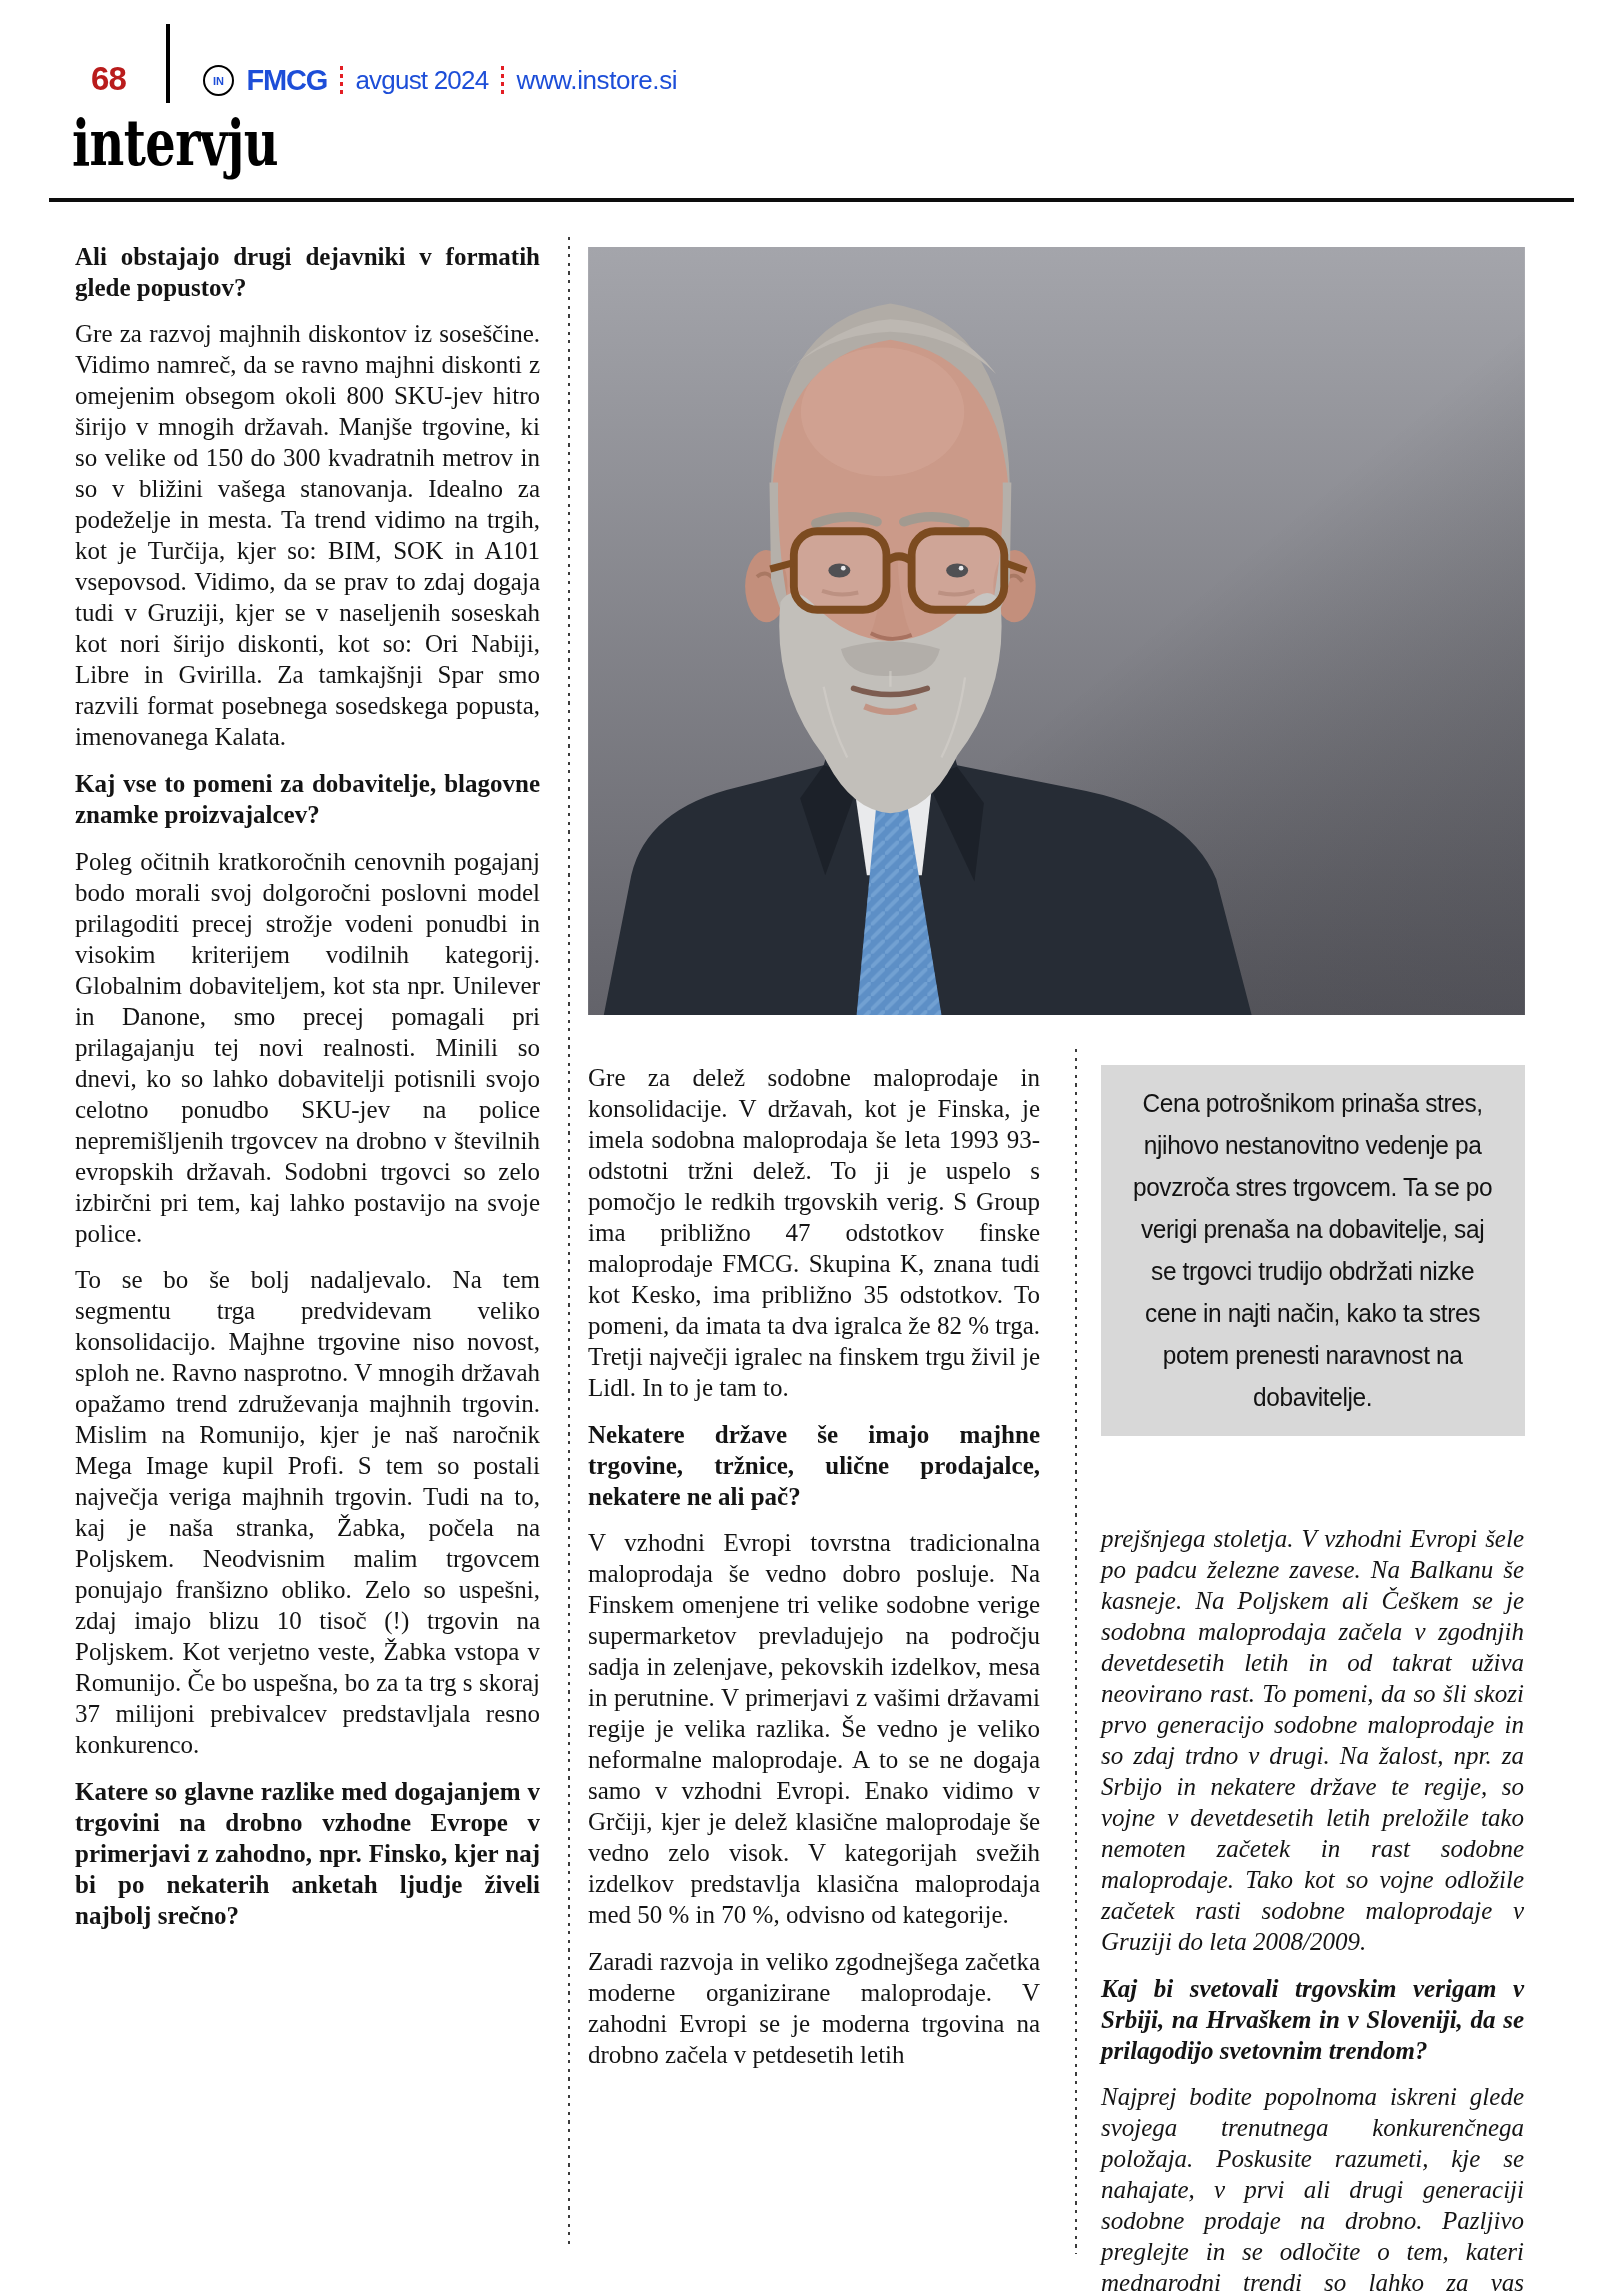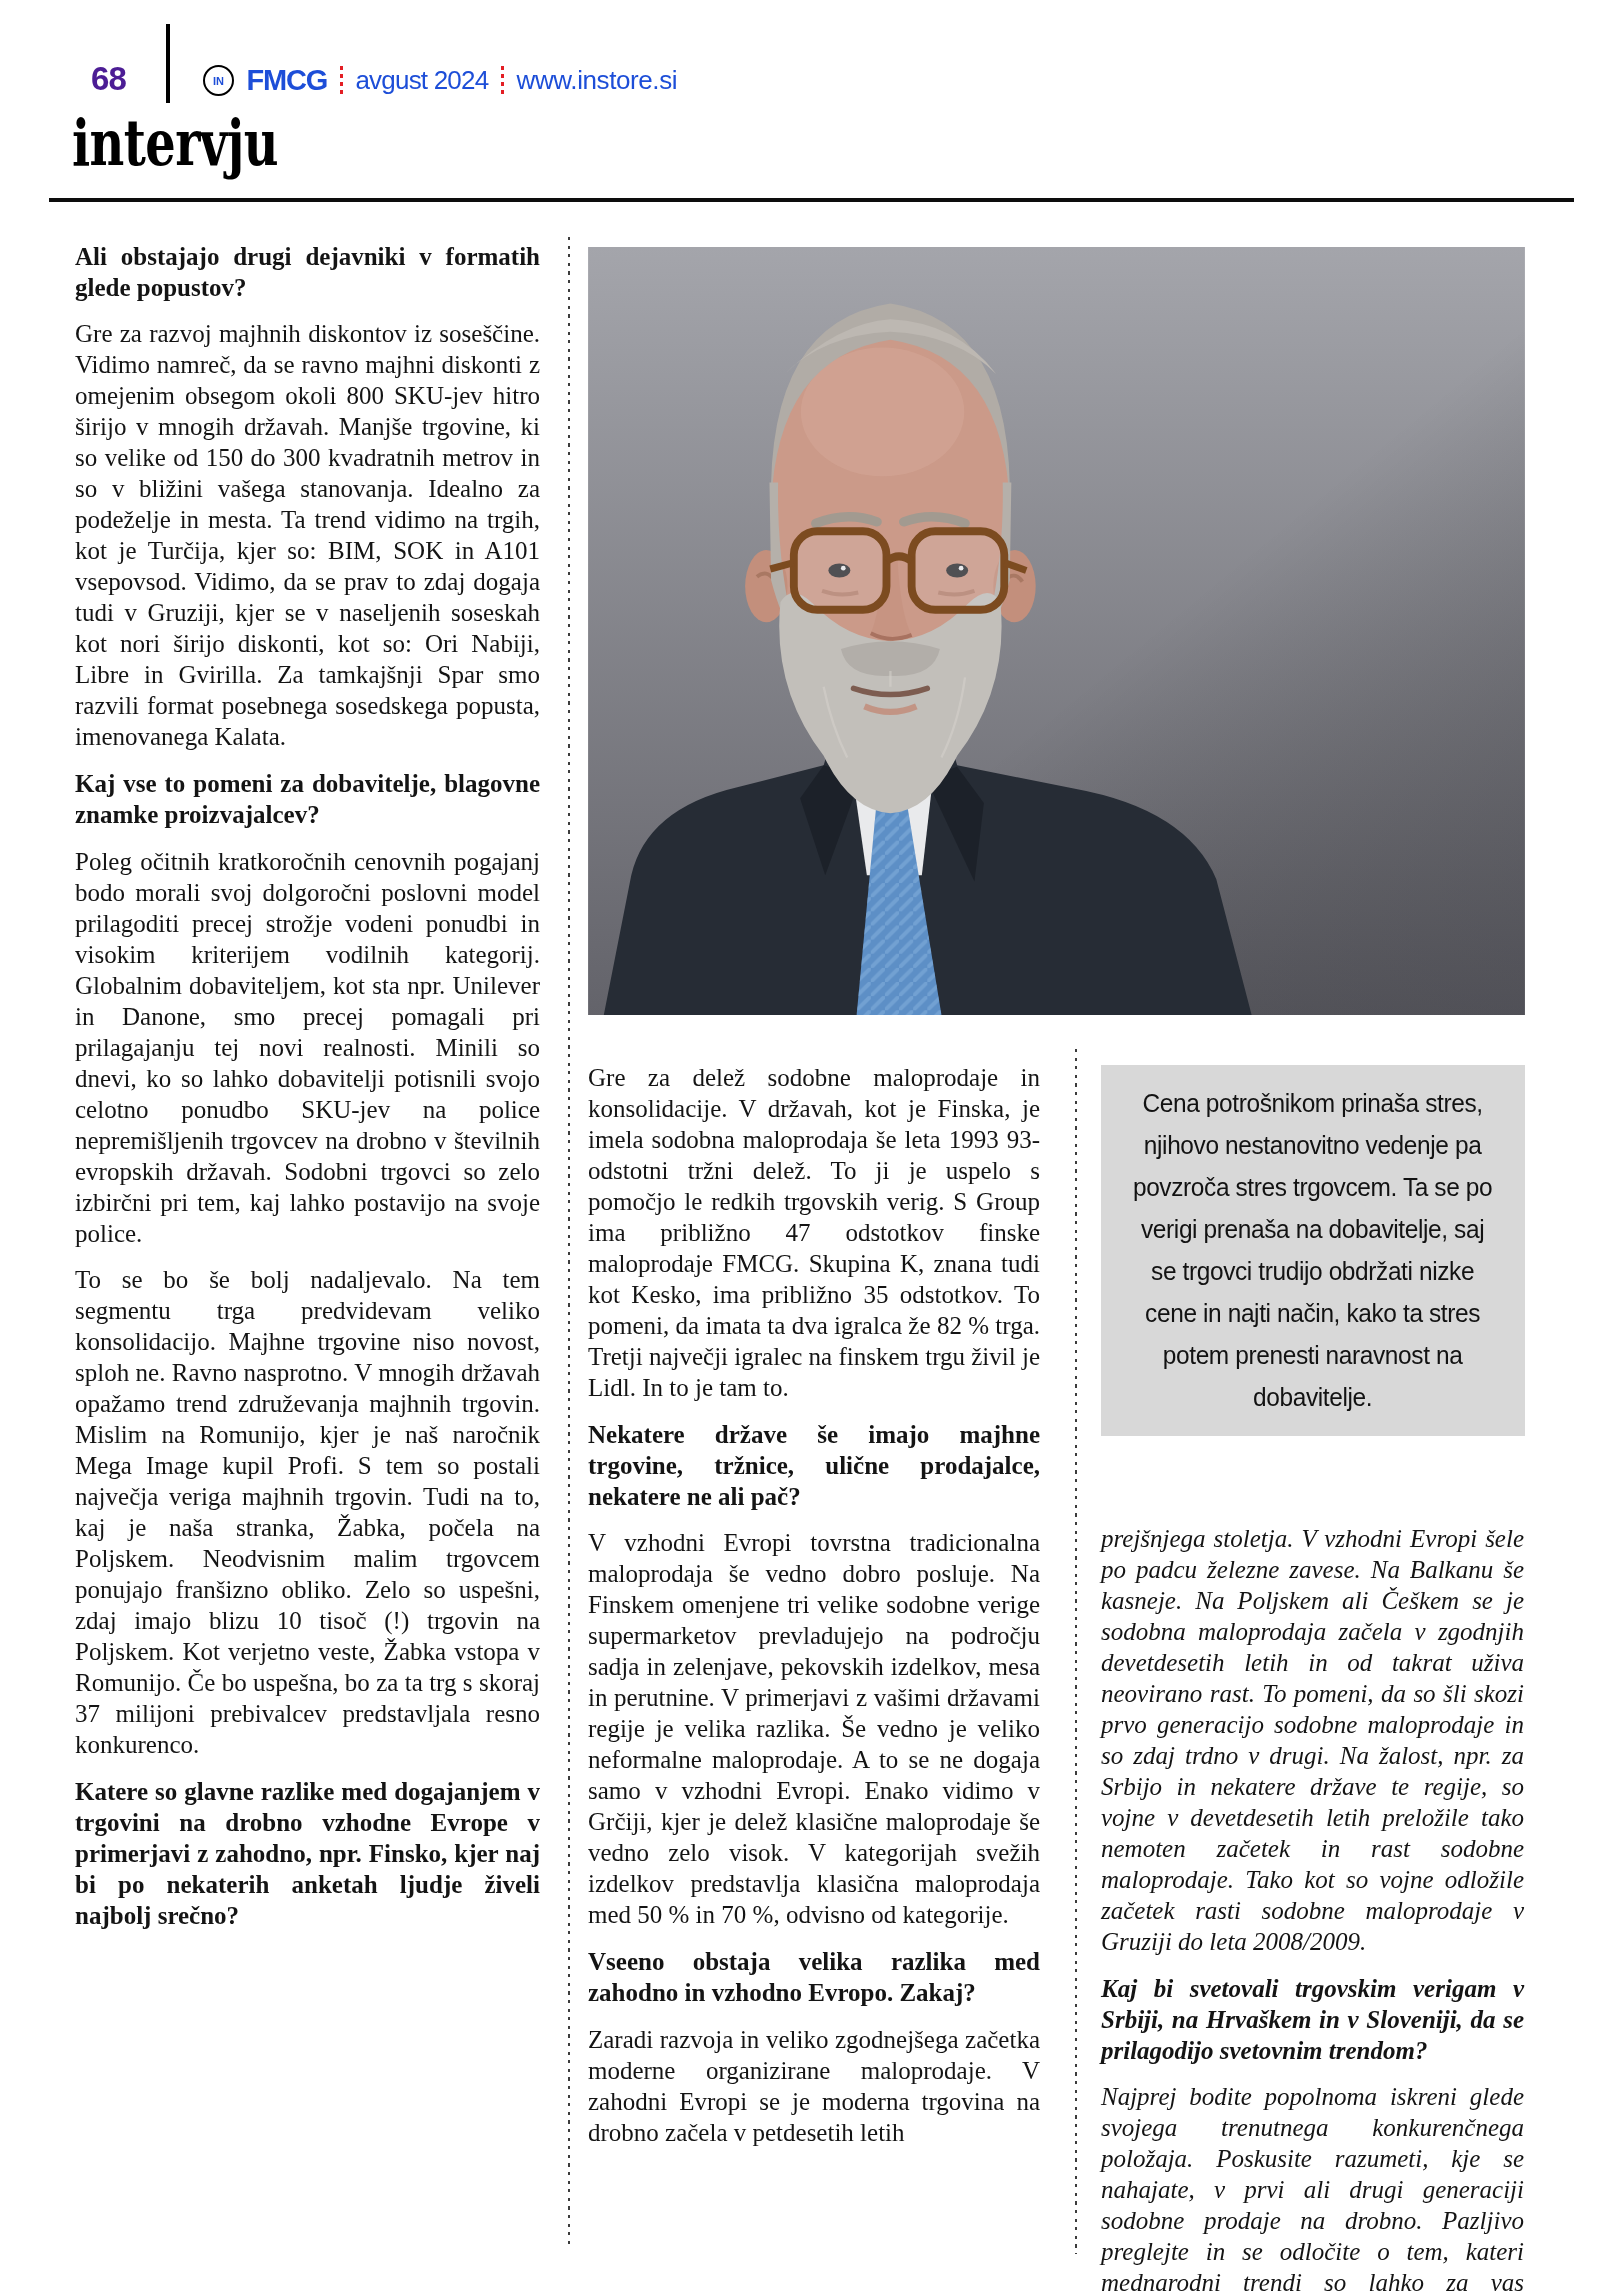--- a/index.html
+++ b/index.html
@@ -4,21 +4,21 @@
 <style>
   html,body{margin:0;padding:0;background:#ffffff;}
   .page{
     position:relative; width:1623px; height:2295px; background:#ffffff;
     font-family:"Liberation Serif","DejaVu Serif",serif; color:#141414; overflow:hidden;
   }
   
   .pagenum{
     position:absolute; left:91px; top:60px;
     font-family:"Liberation Sans","DejaVu Sans",sans-serif;
-    font-weight:700; font-size:33px; letter-spacing:-0.8px; color:#4c1d95;
+    font-weight:700; font-size:33px; letter-spacing:-0.8px; color:#b91c1c;
   }
   .head-bar{position:absolute; left:166px; top:23.6px; width:3.9px; height:79px; background:#000;}
   .brand-row{
     position:absolute; left:203px; top:63px; height:35px;
     display:flex; align-items:center; gap:12.6px;
     font-family:"Liberation Sans","DejaVu Sans",sans-serif; color:#1d4ed8;
   }
   .brand-mark{
     width:27px; height:27px; border:2.7px solid #000; border-radius:50%;
     display:flex; align-items:center; justify-content:center;
@@ -190,21 +190,20 @@
       <p class="answer">Gre za razvoj majhnih diskontov iz soseščine. Vidimo namreč, da se ravno majhni diskonti z omejenim obsegom okoli 800 SKU-jev hitro širijo v mnogih državah. Manjše trgovine, ki so velike od 150 do 300 kvadratnih metrov in so v bližini vašega stanovanja. Idealno za podeželje in mesta. Ta trend vidimo na trgih, kot je Turčija, kjer so: BIM, SOK in A101 vsepovsod. Vidimo, da se prav to zdaj dogaja tudi v Gruziji, kjer se v naseljenih soseskah kot nori širijo diskonti, kot so: Ori Nabiji, Libre in Gvirilla. Za tamkajšnji Spar smo razvili format posebnega sosedskega popusta, imenovanega Kalata.</p>
       <p class="question">Kaj vse to pomeni za dobavitelje, blagovne znamke proizvajalcev?</p>
       <p class="answer">Poleg očitnih kratkoročnih cenovnih pogajanj bodo morali svoj dolgoročni poslovni model prilagoditi precej strožje vodeni ponudbi in visokim kriterijem vodilnih kategorij. Globalnim dobaviteljem, kot sta npr. Unilever in Danone, smo precej pomagali pri prilagajanju tej novi realnosti. Minili so dnevi, ko so lahko dobavitelji potisnili svojo celotno ponudbo SKU-jev na police nepremišljenih trgovcev na drobno v številnih evropskih državah. Sodobni trgovci so zelo izbirčni pri tem, kaj lahko postavijo na svoje police.</p>
       <p class="answer">To se bo še bolj nadaljevalo. Na tem segmentu trga predvidevam veliko konsolidacijo. Majhne trgovine niso novost, sploh ne. Ravno nasprotno. V mnogih državah opažamo trend združevanja majhnih trgovin. Mislim na Romunijo, kjer je naš naročnik Mega Image kupil Profi. S tem so postali največja veriga majhnih trgovin. Tudi na to, kaj je naša stranka, Žabka, počela na Poljskem. Neodvisnim malim trgovcem ponujajo franšizno obliko. Zelo so uspešni, zdaj imajo blizu 10 tisoč (!) trgovin na Poljskem. Kot verjetno veste, Žabka vstopa v Romunijo. Če bo uspešna, bo za ta trg s skoraj 37 milijoni prebivalcev predstavljala resno konkurenco.</p>
       <p class="question">Katere so glavne razlike med dogajanjem v trgovini na drobno vzhodne Evrope v primerjavi z zahodno, npr. Finsko, kjer naj bi po nekaterih anketah ljudje živeli najbolj srečno?</p>
     </div>
   <div class="col col-2">
       <p class="answer">Gre za delež sodobne maloprodaje in konsolidacije. V državah, kot je Finska, je imela sodobna maloprodaja še leta 1993 93-odstotni tržni delež. To ji je uspelo s pomočjo le redkih trgovskih verig. S Group ima približno 47 odstotkov finske maloprodaje FMCG. Skupina K, znana tudi kot Kesko, ima približno 35 odstotkov. To pomeni, da imata ta dva igralca že 82 % trga. Tretji največji igralec na finskem trgu živil je Lidl. In to je tam to.</p>
       <p class="question">Nekatere države še imajo majhne trgovine, tržnice, ulične prodajalce, nekatere ne ali pač?</p>
       <p class="answer">V vzhodni Evropi tovrstna tradicionalna maloprodaja še vedno dobro posluje. Na Finskem omenjene tri velike sodobne verige supermarketov prevladujejo na področju sadja in zelenjave, pekovskih izdelkov, mesa in perutnine. V primerjavi z vašimi državami regije je velika razlika. Še vedno je veliko neformalne maloprodaje. A to se ne dogaja samo v vzhodni Evropi. Enako vidimo v Grčiji, kjer je delež klasične maloprodaje še vedno zelo visok. V kategorijah svežih izdelkov predstavlja klasična maloprodaja med 50 % in 70 %, odvisno od kategorije.</p>
-      <p class="question">Vseeno obstaja velika razlika med zahodno in vzhodno Evropo. Zakaj?</p>
       <p class="answer">Zaradi razvoja in veliko zgodnejšega začetka moderne organizirane maloprodaje. V zahodni Evropi se je moderna trgovina na drobno začela v petdesetih letih</p>
     </div>
   <div class="col col-3">
       <p class="answer">prejšnjega stoletja. V vzhodni Evropi šele po padcu železne zavese. Na Balkanu še kasneje. Na Poljskem ali Češkem se je sodobna maloprodaja začela v zgodnjih devetdesetih letih in od takrat uživa neovirano rast. To pomeni, da so šli skozi prvo generacijo sodobne maloprodaje in so zdaj trdno v drugi. Na žalost, npr. za Srbijo in nekatere države te regije, so vojne v devetdesetih letih preložile tako nemoten začetek in rast sodobne maloprodaje. Tako kot so vojne odložile začetek rasti sodobne maloprodaje v Gruziji do leta 2008/2009.</p>
       <p class="question">Kaj bi svetovali trgovskim verigam v Srbiji, na Hrvaškem in v Sloveniji, da se prilagodijo svetovnim trendom?</p>
       <p class="answer">Najprej bodite popolnoma iskreni glede svojega trenutnega konkurenčnega položaja. Poskusite razumeti, kje se nahajate, v prvi ali drugi generaciji sodobne prodaje na drobno. Pazljivo preglejte in se odločite o tem, kateri mednarodni trendi so lahko za vas pomembni.<span class="endmark" style="background: rgb(227, 30, 36);"></span></p>
     </div>
 
 </div>
 

